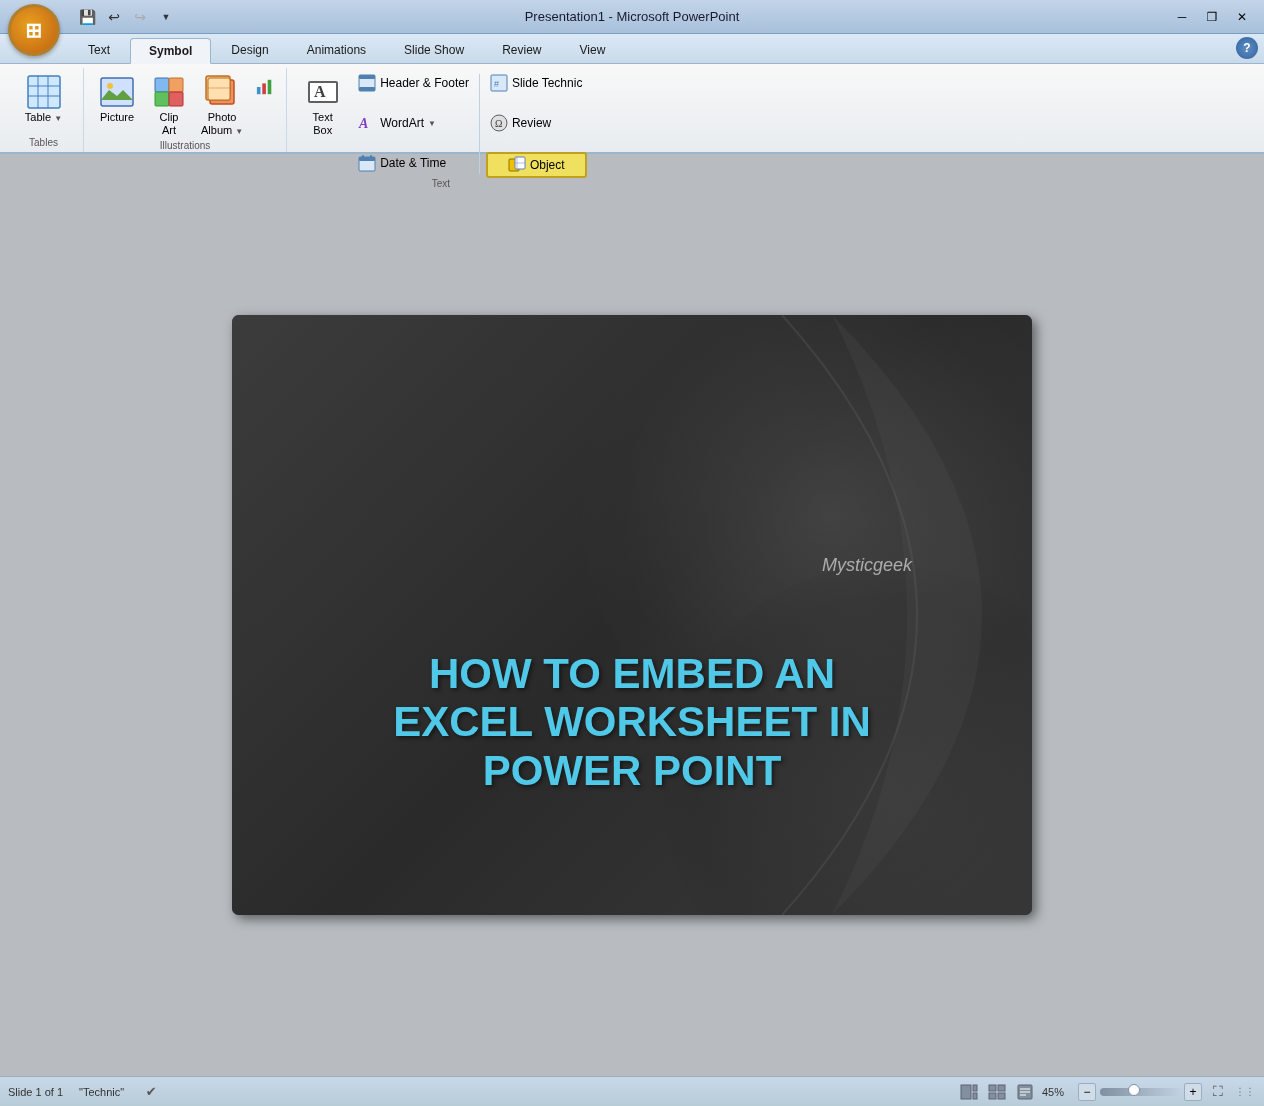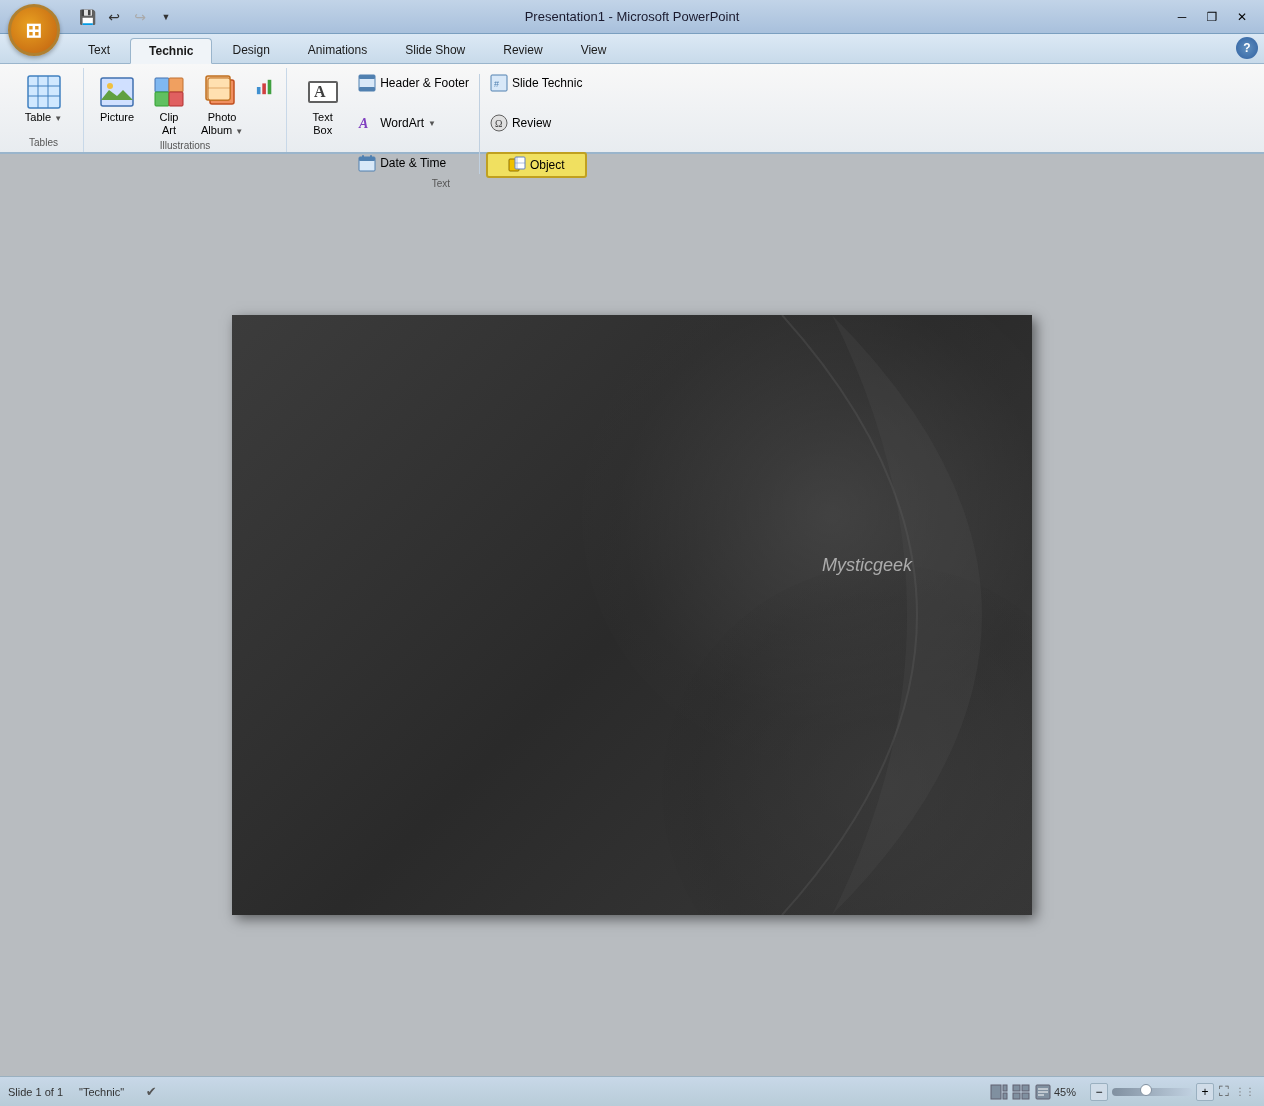--- a/index.html
+++ b/index.html
@@ -240,20 +240,21 @@
     }
 
     
     .slide-container {
       width: 800px;
       height: 600px;
       background: #4c1d95;
       position: relative;
       overflow: hidden;
       box-shadow: 4px 4px 12px rgba(0,0,0,0.5);
+      border-radius: 7px;
     }
 
     
     .slide-bg {
       position: absolute;
       inset: 0;
       background: linear-gradient(135deg, #3c3c3c 0%, #2a2a2a 50%, #3a3a3a 100%);
     }
     .slide-swoosh {
       position: absolute;
@@ -314,20 +315,21 @@
       gap: 16px;
       flex: 1;
     }
     .status-text {
       font-size: 11px;
       color: #333;
     }
     .status-right {
       display: flex;
       align-items: center;
+      gap: 6px;
     }
     .view-btn {
       width: 22px;
       height: 20px;
       display: flex;
       align-items: center;
       justify-content: center;
       cursor: pointer;
       border-radius: 3px;
       font-size: 13px;
@@ -429,21 +431,21 @@
 
   <div class="window-controls">
     <div class="win-btn">─</div>
     <div class="win-btn">❐</div>
     <div class="win-btn close">✕</div>
   </div>
 </div>
 
 <div class="ribbon-tabs">
   <div class="tab">Text</div>
-  <div class="tab active">Technic</div>
+  <div class="tab active">Symbol</div>
   <div class="tab">Design</div>
   <div class="tab">Animations</div>
   <div class="tab">Slide Show</div>
   <div class="tab">Review</div>
   <div class="tab">View</div>
   <div class="help-btn">?</div>
 </div>
 
 <div class="ribbon-body">
 
@@ -618,20 +620,25 @@
   <div class="slide-container">
     <div class="slide-bg"></div>
     <div class="slide-swoosh"></div>
     <div class="slide-swoosh2"></div>
 
     <svg style="position:absolute;inset:0;width:100%;height:100%;" viewBox="0 0 800 600">
       <path d="M 600 0 Q 900 300 600 600 Q 750 300 600 0 Z" fill="rgba(80,80,80,0.25)"></path>
       <path d="M 550 0 Q 820 300 550 600" fill="none" stroke="rgba(100,100,100,0.3)" stroke-width="2"></path>
     </svg>
     <div class="slide-watermark">Mysticgeek</div>
+    <div class="slide-title">
+      <span>HOW TO EMBED AN</span><br>
+      <span>EXCEL WORKSHEET IN</span><br>
+      <span>POWER POINT</span>
+    </div>
   </div>
 </div>
 
 <div class="status-bar">
   <div class="status-left">
     <span class="status-text">Slide 1 of 1</span>
     <span class="status-text">"Technic"</span>
     <div class="view-btn">✔</div>
   </div>
   <div class="status-right">

